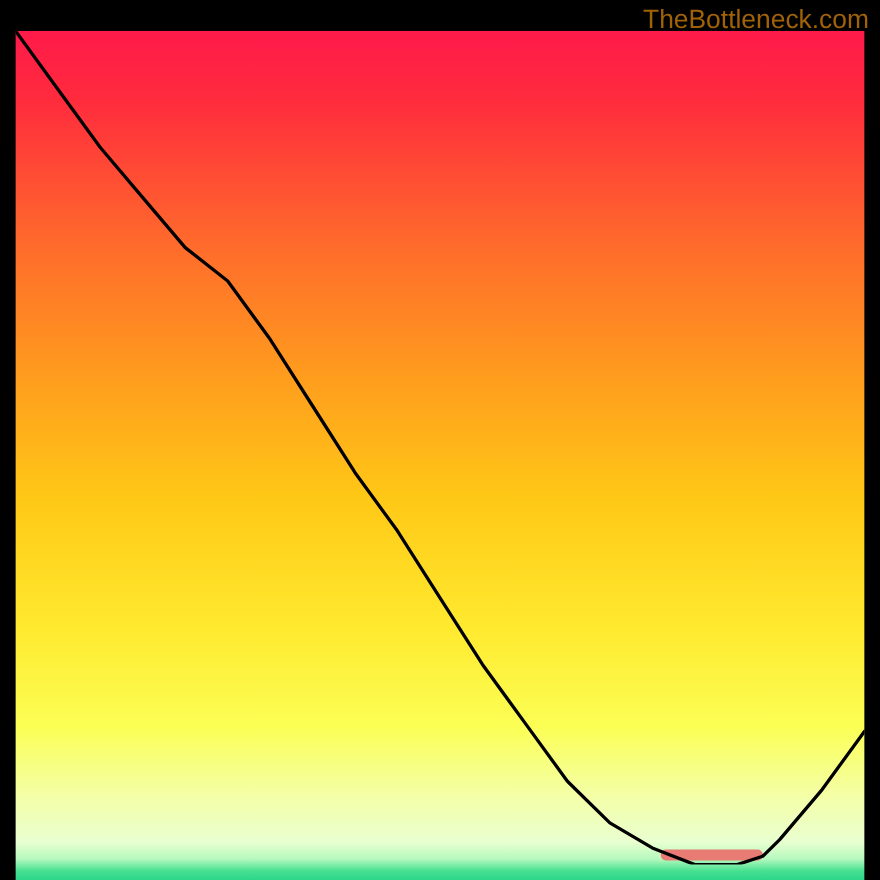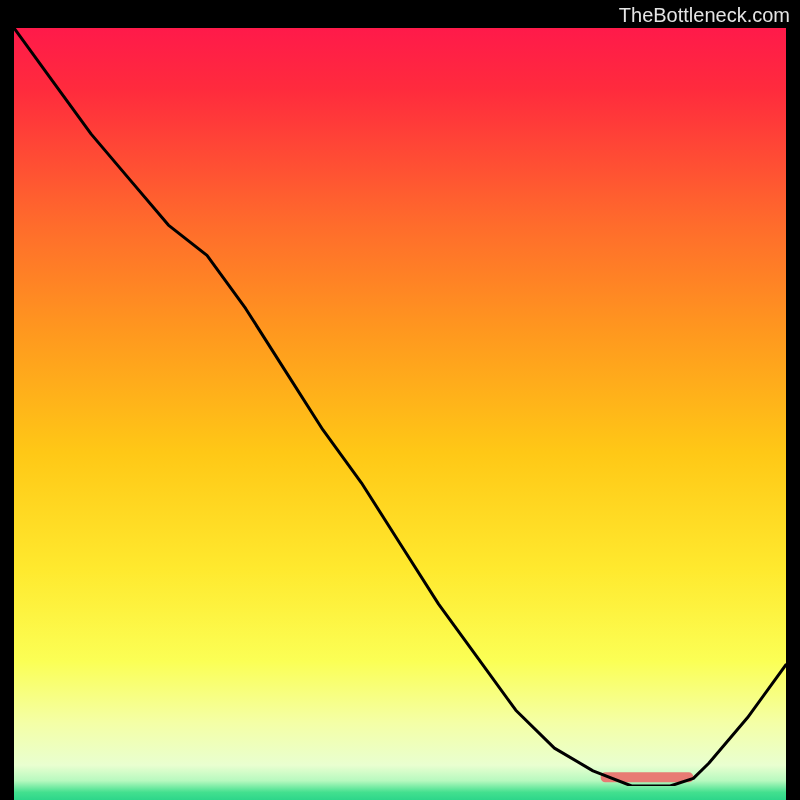--- a/index.html
+++ b/index.html
@@ -9,22 +9,22 @@
     height: 800px;
     background: #000;
     font-family: Arial, Helvetica, sans-serif;
     position: relative;
     overflow: hidden;
   }
   .watermark {
     position: absolute;
     top: 4px;
     right: 10px;
-    color: #e5e5e5;
-    font-size: 20px;
+    color: #a16207;
+    font-size: 24px;
     font-weight: 500;
     z-index: 30;
   }
   .frame {
     position: absolute;
     top: 28px;
     left: 14px;
     right: 14px;
     bottom: 14px;
     background: #000;

